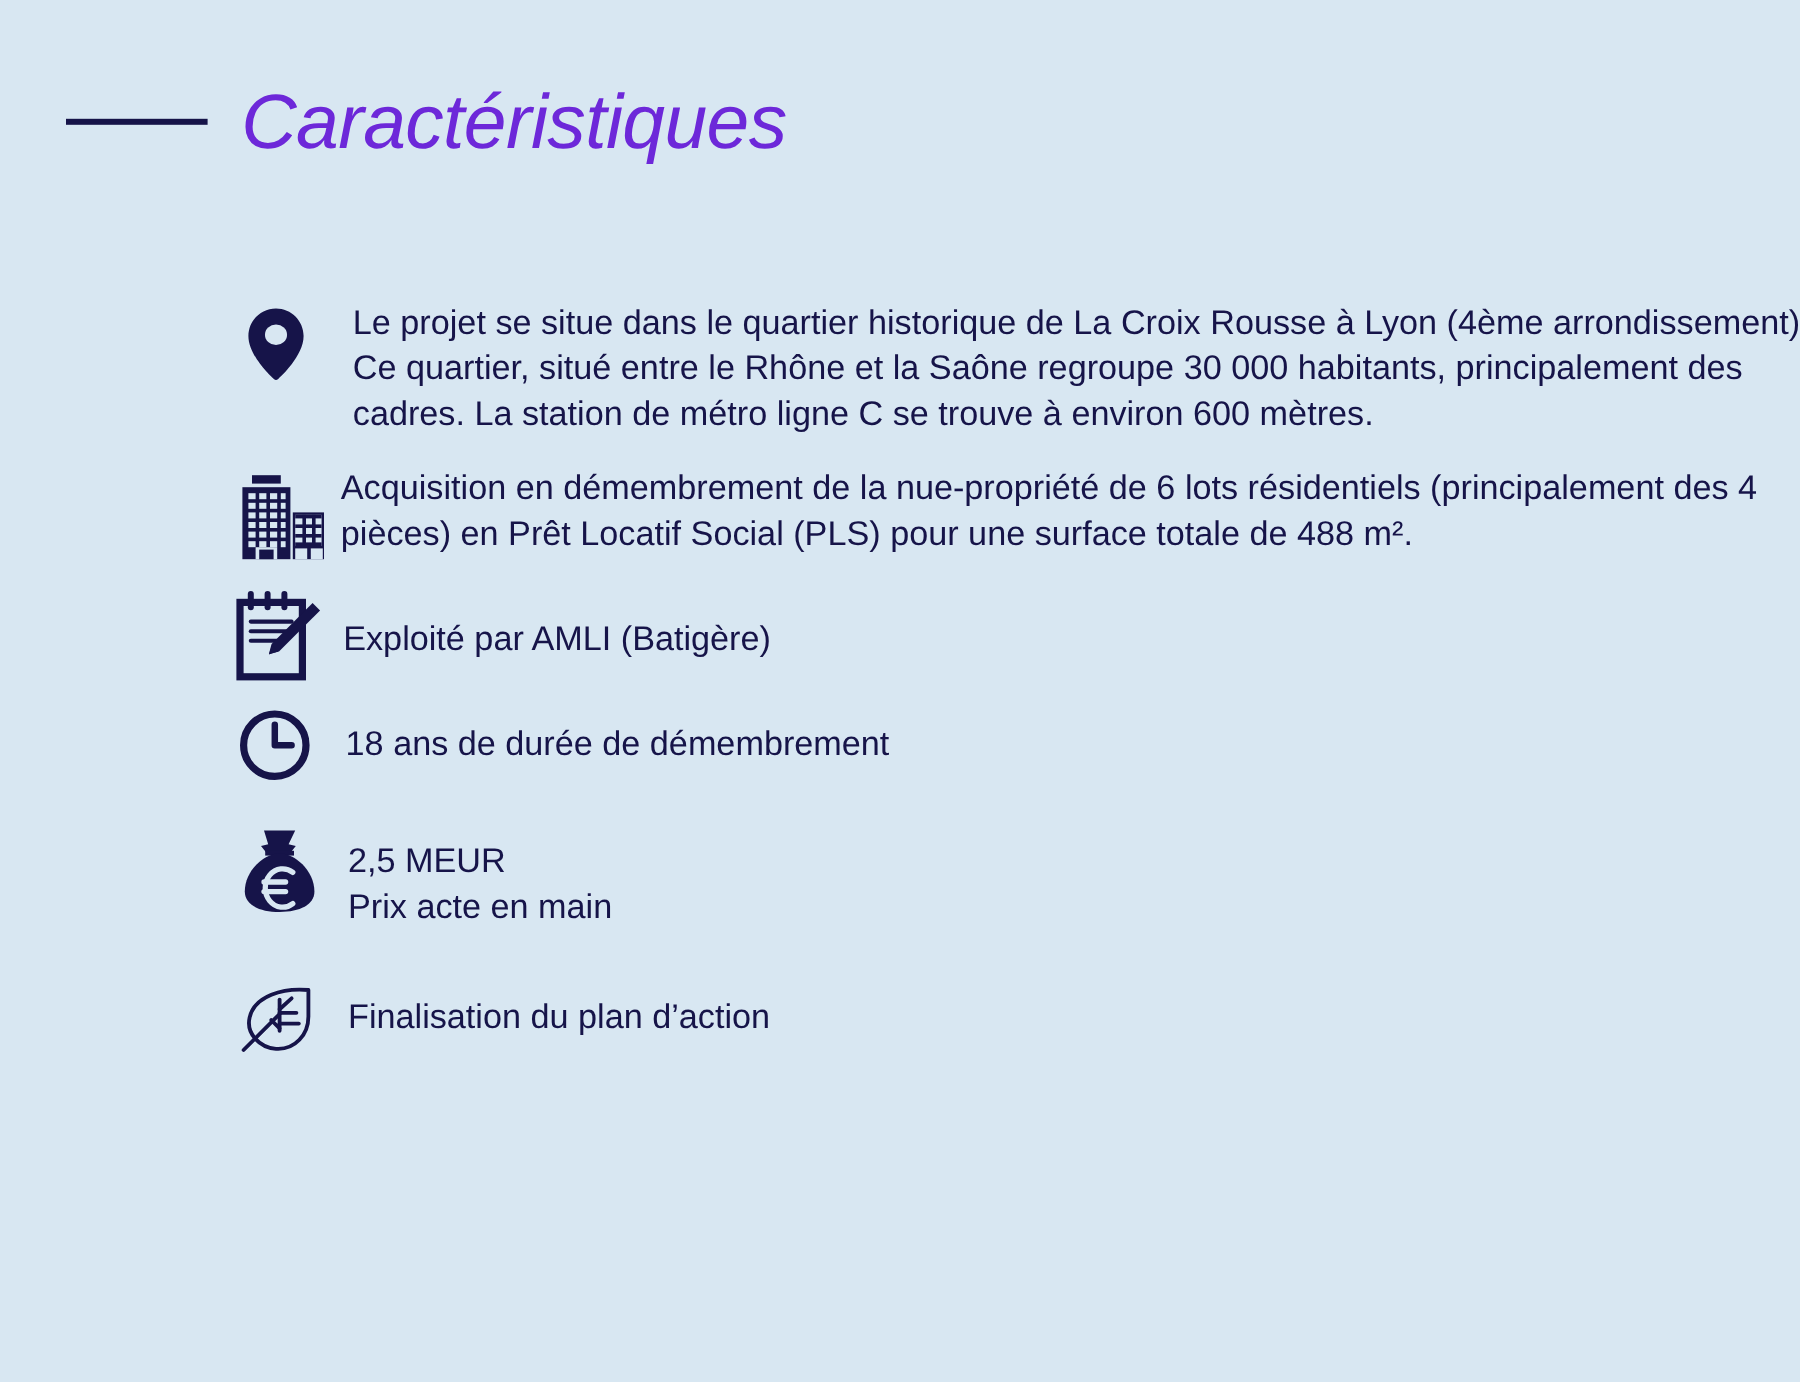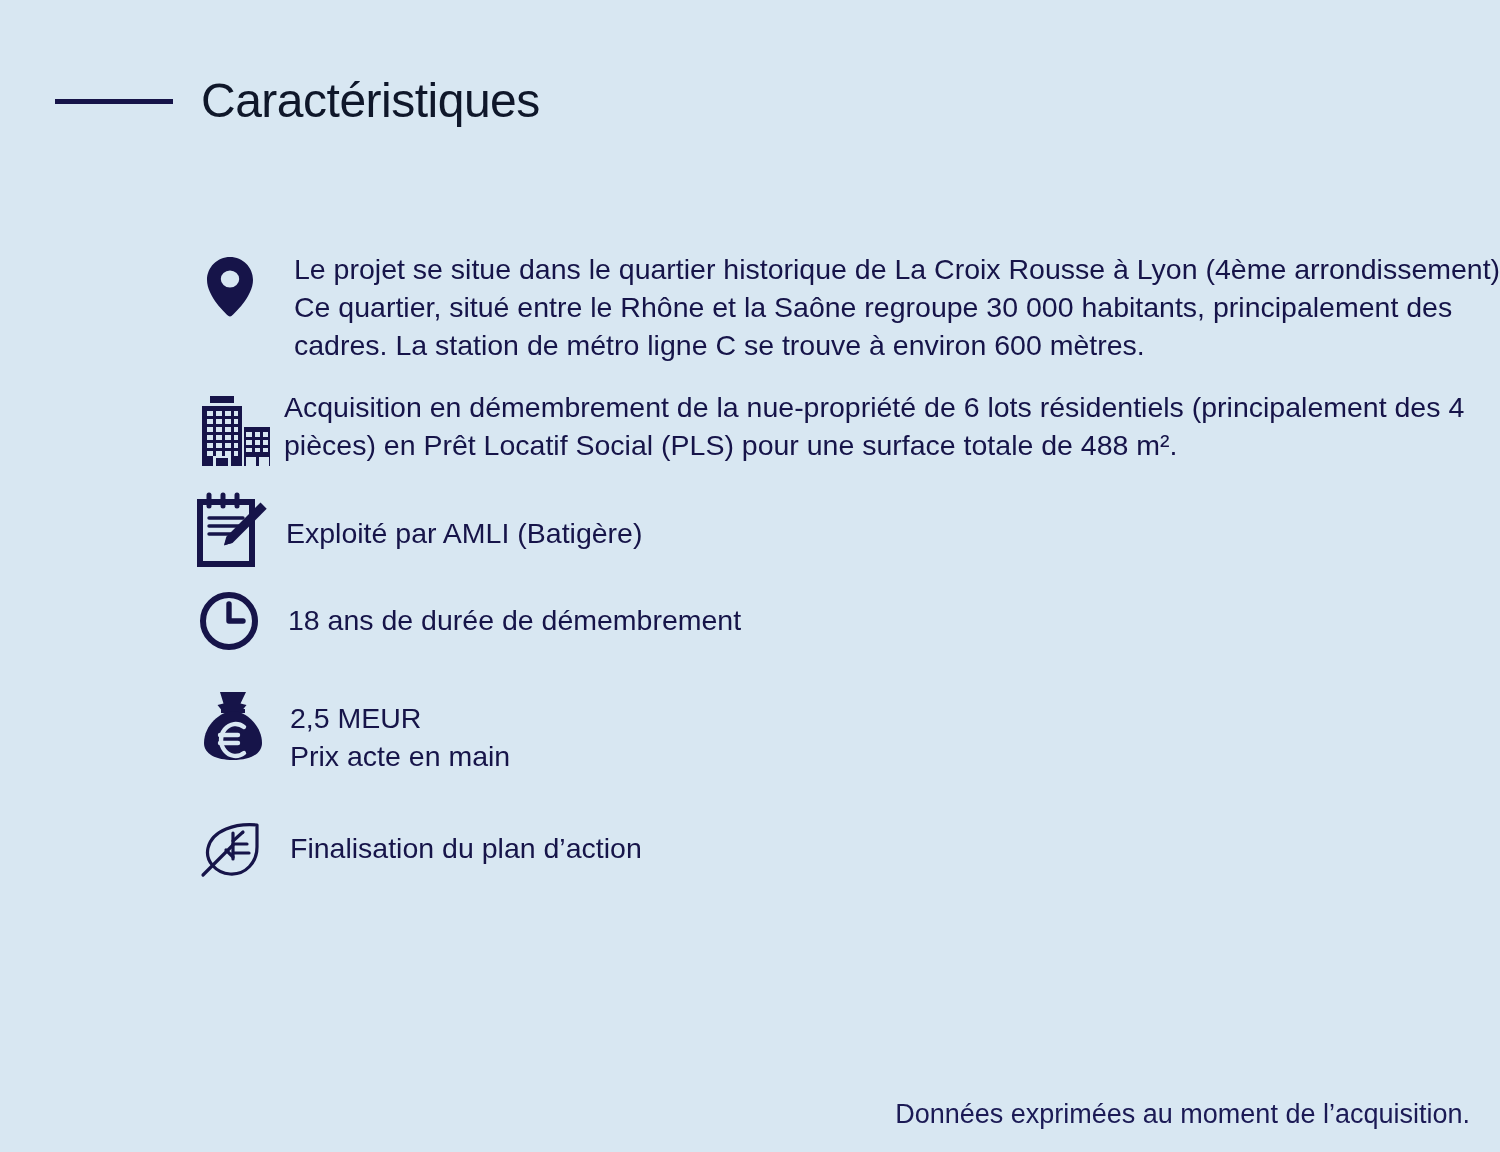--- a/index.html
+++ b/index.html
@@ -27,26 +27,27 @@
   }
   .title-dash {
     width: 118px;
     height: 5px;
     background: #161449;
     margin-left: 55px;
     margin-right: 28px;
     flex: none;
   }
   .page-title {
-    font-size: 48px;
+    font-size: 64px;
     line-height: 1;
     font-weight: 400;
     letter-spacing: -0.5px;
-    color: #0f172a;
+    color: #6d28d9;
     white-space: nowrap;
+    font-style: italic;
   }
 
   
   .features {
     position: absolute;
     left: 190px;
     top: 248px;
     width: 1330px;
   }
   .feature {
@@ -254,14 +255,13 @@
           <path d="M26 31l7 7"></path>
         </g>
       </svg>
     </div>
     <div class="feature-text">Finalisation du plan d’action</div>
   </div>
 
 </div>
 
 <div class="footer">
-  <div>Données exprimées au moment de l’acquisition.</div>
 </div>
 
 </body></html>

